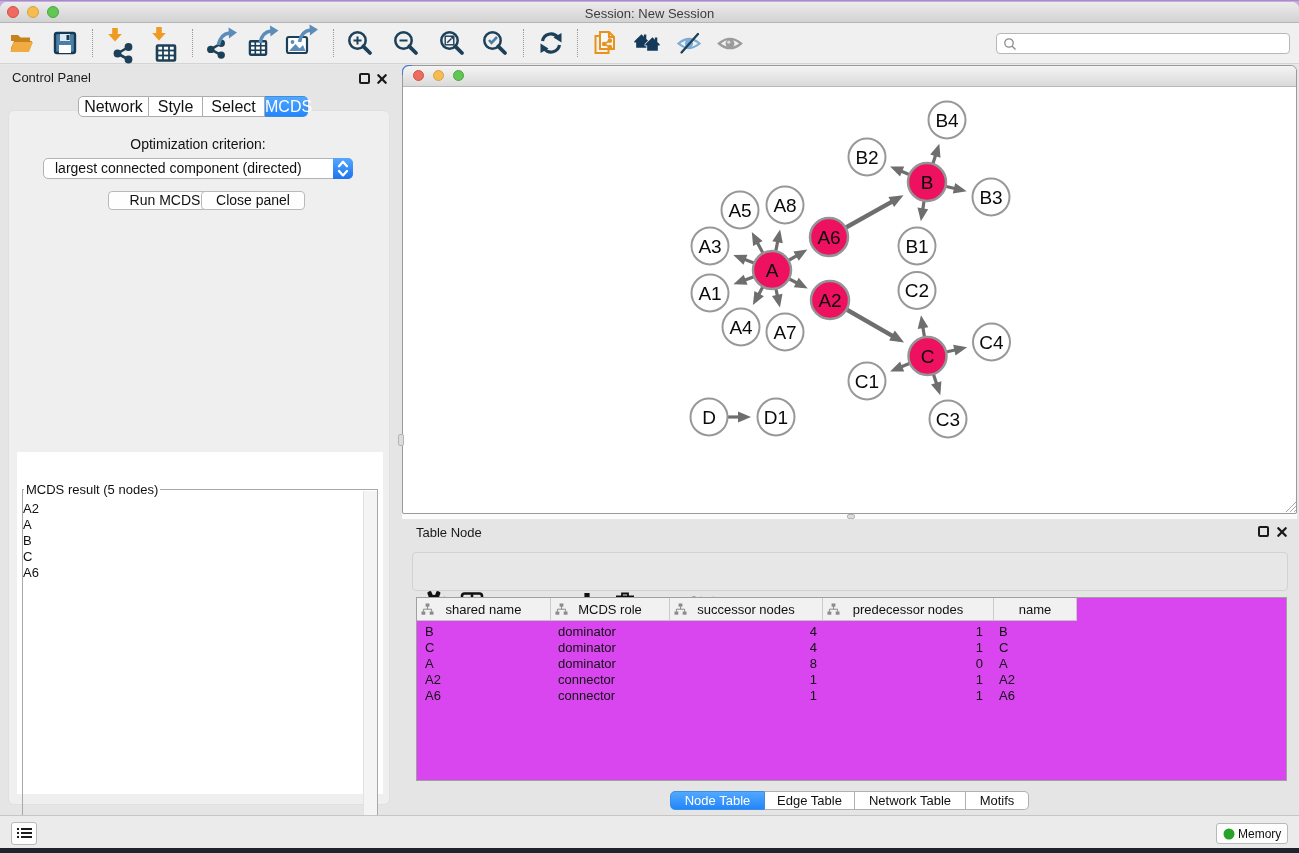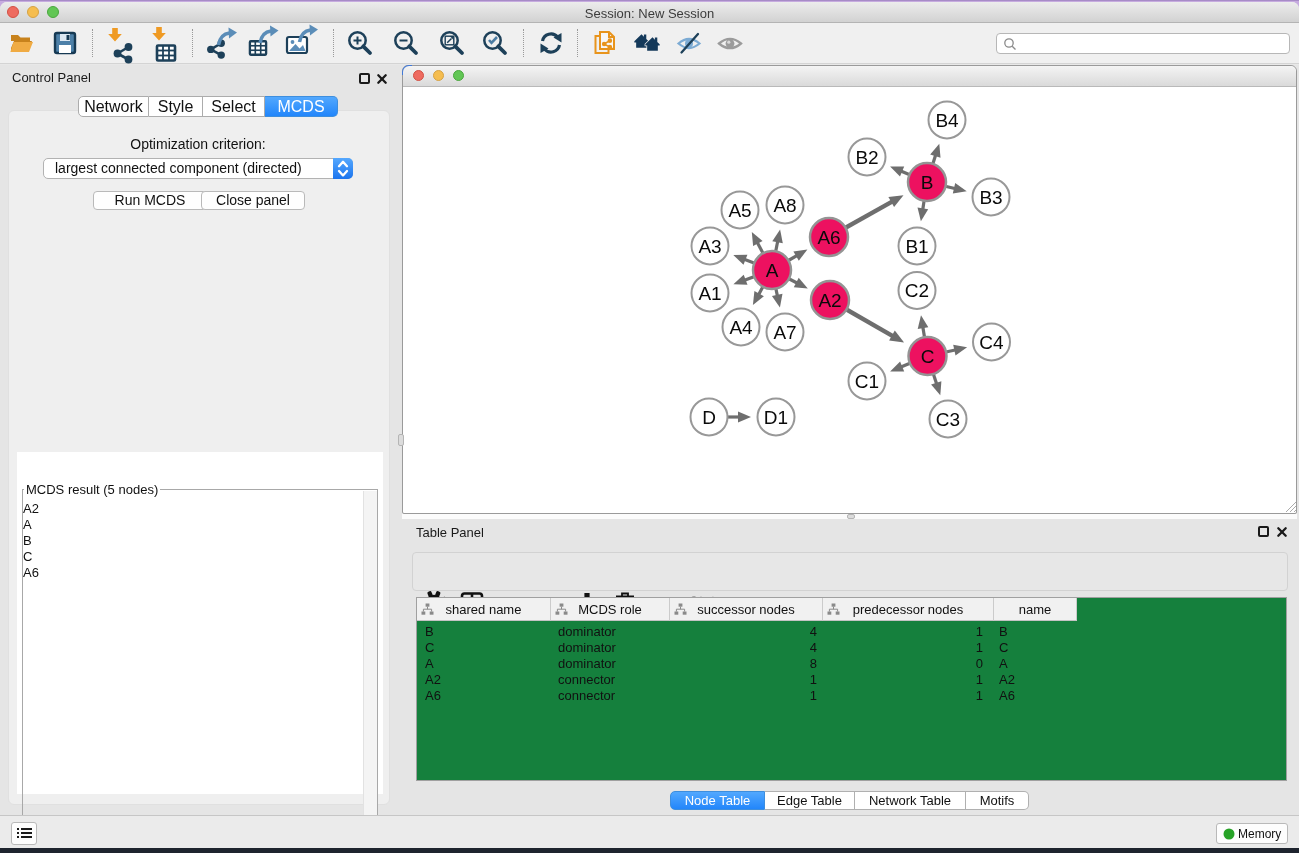--- a/index.html
+++ b/index.html
@@ -32,21 +32,21 @@
 #legend { left:1px; top:-8px; background:#fff; padding:0 2px; font-size:13px; color:#111; }
 #items { left:0px; top:11px; font-size:13px; color:#111; line-height:16px; }
 #rscroll { left:340px; top:1px; width:14px; height:326px; background:#f4f4f4; border-left:1px solid #e2e2e2; }
 
 #netwin { left:402px; top:65px; width:895px; height:449px; background:#fff; border:1px solid #9a9a9a; border-radius:6px 6px 2px 2px; }
 #nettitle { left:0; top:0; width:893px; height:21px; background:linear-gradient(#f4f4f4,#dadada); border-bottom:1px solid #b9b9b9; border-radius:6px 6px 0 0; }
 #nettext { width:893px; text-align:center; top:4px; font-size:13px; color:#303030; }
 
 #tptitle { left:416px; top:525px; font-size:13px; color:#1a1a1a; }
 #ttoolbar { left:412px; top:552px; width:876px; height:39px; background:#e7e7e7; border:1px solid #d2d2d2; border-radius:4px; }
-#tablebox { left:416px; top:597px; width:871px; height:184px; background:#15803d; border:1px solid #a0a0a0; }
+#tablebox { left:416px; top:597px; width:871px; height:184px; background:#d946ef; border:1px solid #a0a0a0; }
 .th { position:absolute; top:0; height:23px; background:#f1f1f1; border-right:1px solid #cbcbcb; border-bottom:1px solid #c3c3c3; font-size:13px; color:#111; text-align:center; line-height:23px; }
 .td { position:absolute; font-size:13px; color:#111; height:16px; line-height:16px; }
 #btabs { left:670px; top:791px; height:19px; }
 .btab { position:absolute; top:0; height:19px; background:#fff; border:1px solid #b0b0b0; border-left:none; font-size:13px; color:#111; text-align:center; line-height:17px; }
 #statusbar { left:0; top:815px; width:1299px; height:33px; background:#ebebeb; border-top:1px solid #c6c6c6; }
 #listbtn { left:11px; top:822px; width:26px; height:23px; background:#fdfdfd; border:1px solid #b9b9b9; border-radius:3px; }
 #membtn { left:1216px; top:823px; width:72px; height:21px; background:#fdfdfd; border:1px solid #b9b9b9; border-radius:3px; font-size:12px; color:#111; }
 .handle { background:#dcdcdc; border:1px solid #b5b5b5; border-radius:2px; }
 </style>
 </head>
@@ -207,30 +207,30 @@
 <div class="abs sqbtn" style="left:359px;top:73px;"></div>
 <svg class="abs" style="left:376px;top:73px;" width="12" height="12" viewBox="0 0 12 12">
     <line x1="2.3" y1="2.3" x2="9.7" y2="9.7" stroke="#1a1a1a" stroke-width="2.3" stroke-linecap="round"></line>
     <line x1="9.7" y1="2.3" x2="2.3" y2="9.7" stroke="#1a1a1a" stroke-width="2.3" stroke-linecap="round"></line>
   </svg>
 <div id="cpanel" class="abs"></div>
 <div id="tabs" class="abs">
  <div class="tab first" style="left:0; width:71px;">Network</div>
  <div class="tab" style="left:71px; width:54px;">Style</div>
  <div class="tab" style="left:125px; width:62px;">Select</div>
- <div class="tab last active" style="left:187px; width:73px;">MCDS</div>
+ <div class="tab last active" style="left:187px; width:43px;">MCDS</div>
 </div>
 <div id="optlabel" class="abs">Optimization criterion:</div>
 <div id="dropdown" class="abs">largest connected component (directed)
  <div id="stepper" class="abs"><svg width="20" height="21" viewBox="0 0 20 21">
         <polyline points="6,8.2 10,3.8 14,8.2" fill="none" stroke="#fff" stroke-width="2.3" stroke-linejoin="round" stroke-linecap="round"></polyline>
         <polyline points="6,13 10,17.4 14,13" fill="none" stroke="#fff" stroke-width="2.3" stroke-linejoin="round" stroke-linecap="round"></polyline>
       </svg></div>
 </div>
-<div class="abs btn" style="left:93px;top:191px;width:114px;">Run MCDS</div>
+<div class="abs btn" style="left:108px;top:191px;width:114px;">Run MCDS</div>
 <div class="abs btn" style="left:201px;top:191px;width:104px;">Close panel</div>
 <div id="resultbox" class="abs">
  <div id="fieldset" class="abs">
   <div id="legend" class="abs">MCDS result (5 nodes)</div>
   <div id="items" class="abs">A2<br>A<br>B<br>C<br>A6</div>
   <div id="rscroll" class="abs"></div>
  </div>
 </div>
 
 <div id="netwin" class="abs">
@@ -321,21 +321,21 @@
 <text x="544" y="40.5" text-anchor="middle" font-size="19" fill="#0a0a0a">B4</text>
 <text x="524.5" y="276.5" text-anchor="middle" font-size="19" fill="#0a0a0a">C</text>
 <text x="464" y="301.5" text-anchor="middle" font-size="19" fill="#0a0a0a">C1</text>
 <text x="514" y="211.0" text-anchor="middle" font-size="19" fill="#0a0a0a">C2</text>
 <text x="545" y="339.5" text-anchor="middle" font-size="19" fill="#0a0a0a">C3</text>
 <text x="588.5" y="262.5" text-anchor="middle" font-size="19" fill="#0a0a0a">C4</text>
 <text x="306" y="337.5" text-anchor="middle" font-size="19" fill="#0a0a0a">D</text>
 <text x="373" y="337.5" text-anchor="middle" font-size="19" fill="#0a0a0a">D1</text>
 </svg>
 
-<div id="tptitle" class="abs">Table Panel</div>
+<div id="tptitle" class="abs">Table Node</div>
 <div class="abs sqbtn" style="left:1258px;top:526px;"></div>
 <svg class="abs" style="left:1276px;top:526px;" width="12" height="12" viewBox="0 0 12 12">
     <line x1="2.3" y1="2.3" x2="9.7" y2="9.7" stroke="#1a1a1a" stroke-width="2.3" stroke-linecap="round"></line>
     <line x1="9.7" y1="2.3" x2="2.3" y2="9.7" stroke="#1a1a1a" stroke-width="2.3" stroke-linecap="round"></line>
   </svg>
 <div id="ttoolbar" class="abs"></div>
 <div id="ttbicons" class="abs" style="left:412px;top:584px;width:768px;height:39px;"><svg width="876" height="39" viewBox="0 0 876 39">
       <g transform="translate(22,19.5)">
         <rect x="-2.2" y="-13" width="4.4" height="6" rx="1.6" fill="#111" transform="rotate(22)"></rect>
         <rect x="-2.2" y="-13" width="4.4" height="6" rx="1.6" fill="#111" transform="rotate(67)"></rect>

